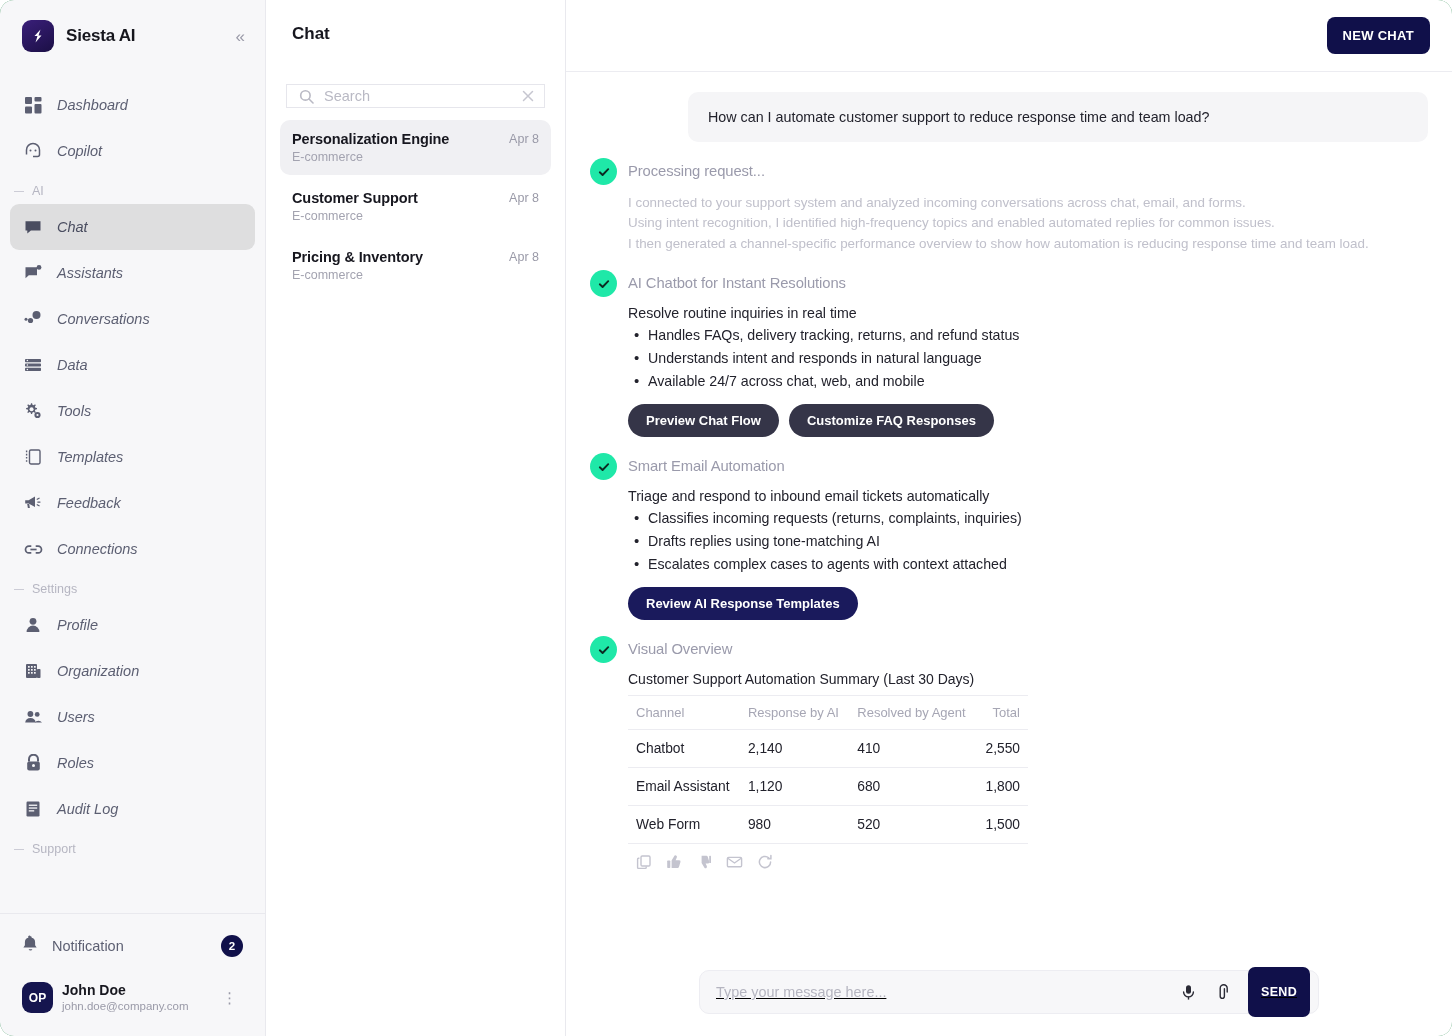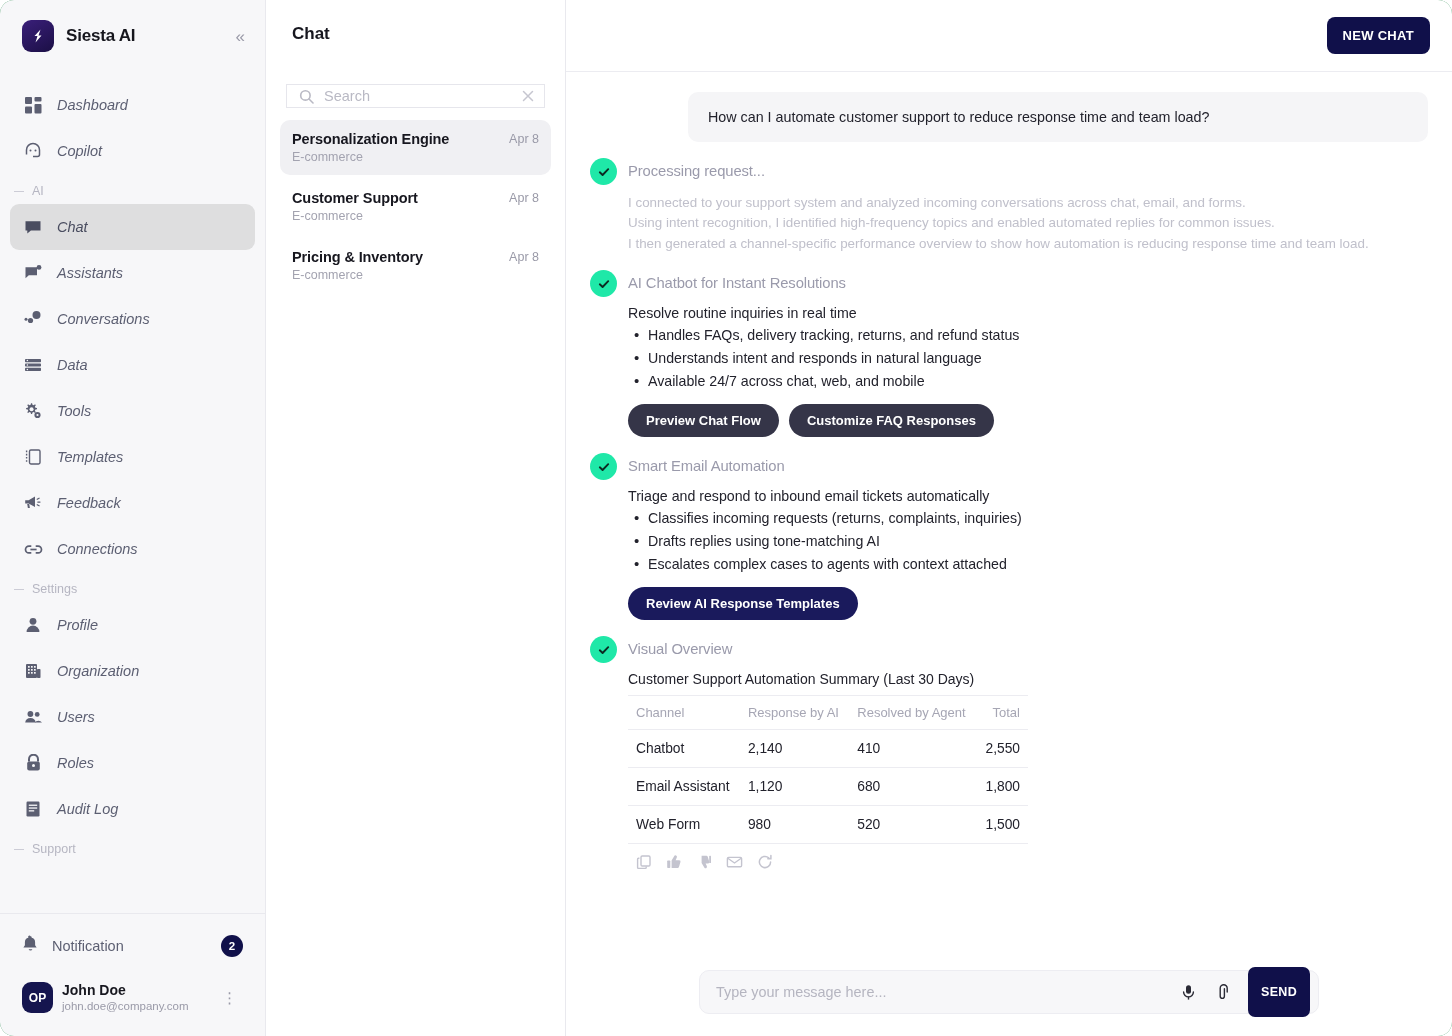--- a/index.html
+++ b/index.html
@@ -216,21 +216,21 @@
   table.summary th.last, table.summary td.last { text-align: right; }
   .msg-actions { display: flex; gap: 14px; padding: 10px 8px 0 8px; color: #c4c4cf; }
   .msg-actions span { cursor: pointer; display: flex; align-items: center; }
 
   
   .composer { padding: 16px 24px 22px 24px; }
   .composer-inner {
     max-width: 620px; margin: 0 auto;
     height: 44px; background: #f7f7f9; border: 1px solid #ededf2;
     border-radius: 10px; display: flex; align-items: center;
-    padding: 0 8px 0 16px; gap: 6px;
+    padding: 0 8px 0 16px; gap: 6px; text-decoration: underline;
   }
   .composer-inner input {
     flex: 1; border: none; background: transparent; outline: none;
     font-size: 14.4px; color: #33333d;
     font-family: "Liberation Sans", sans-serif;
   }
   .composer-inner input::placeholder { color: #b5b5c0; }
   .cmp-ic { color: #2a2a35; padding: 5px 6px; cursor: pointer; display: flex; align-items: center; }
   .btn-send {
     background: #10104a; color: #fff; border: none; border-radius: 7px;

